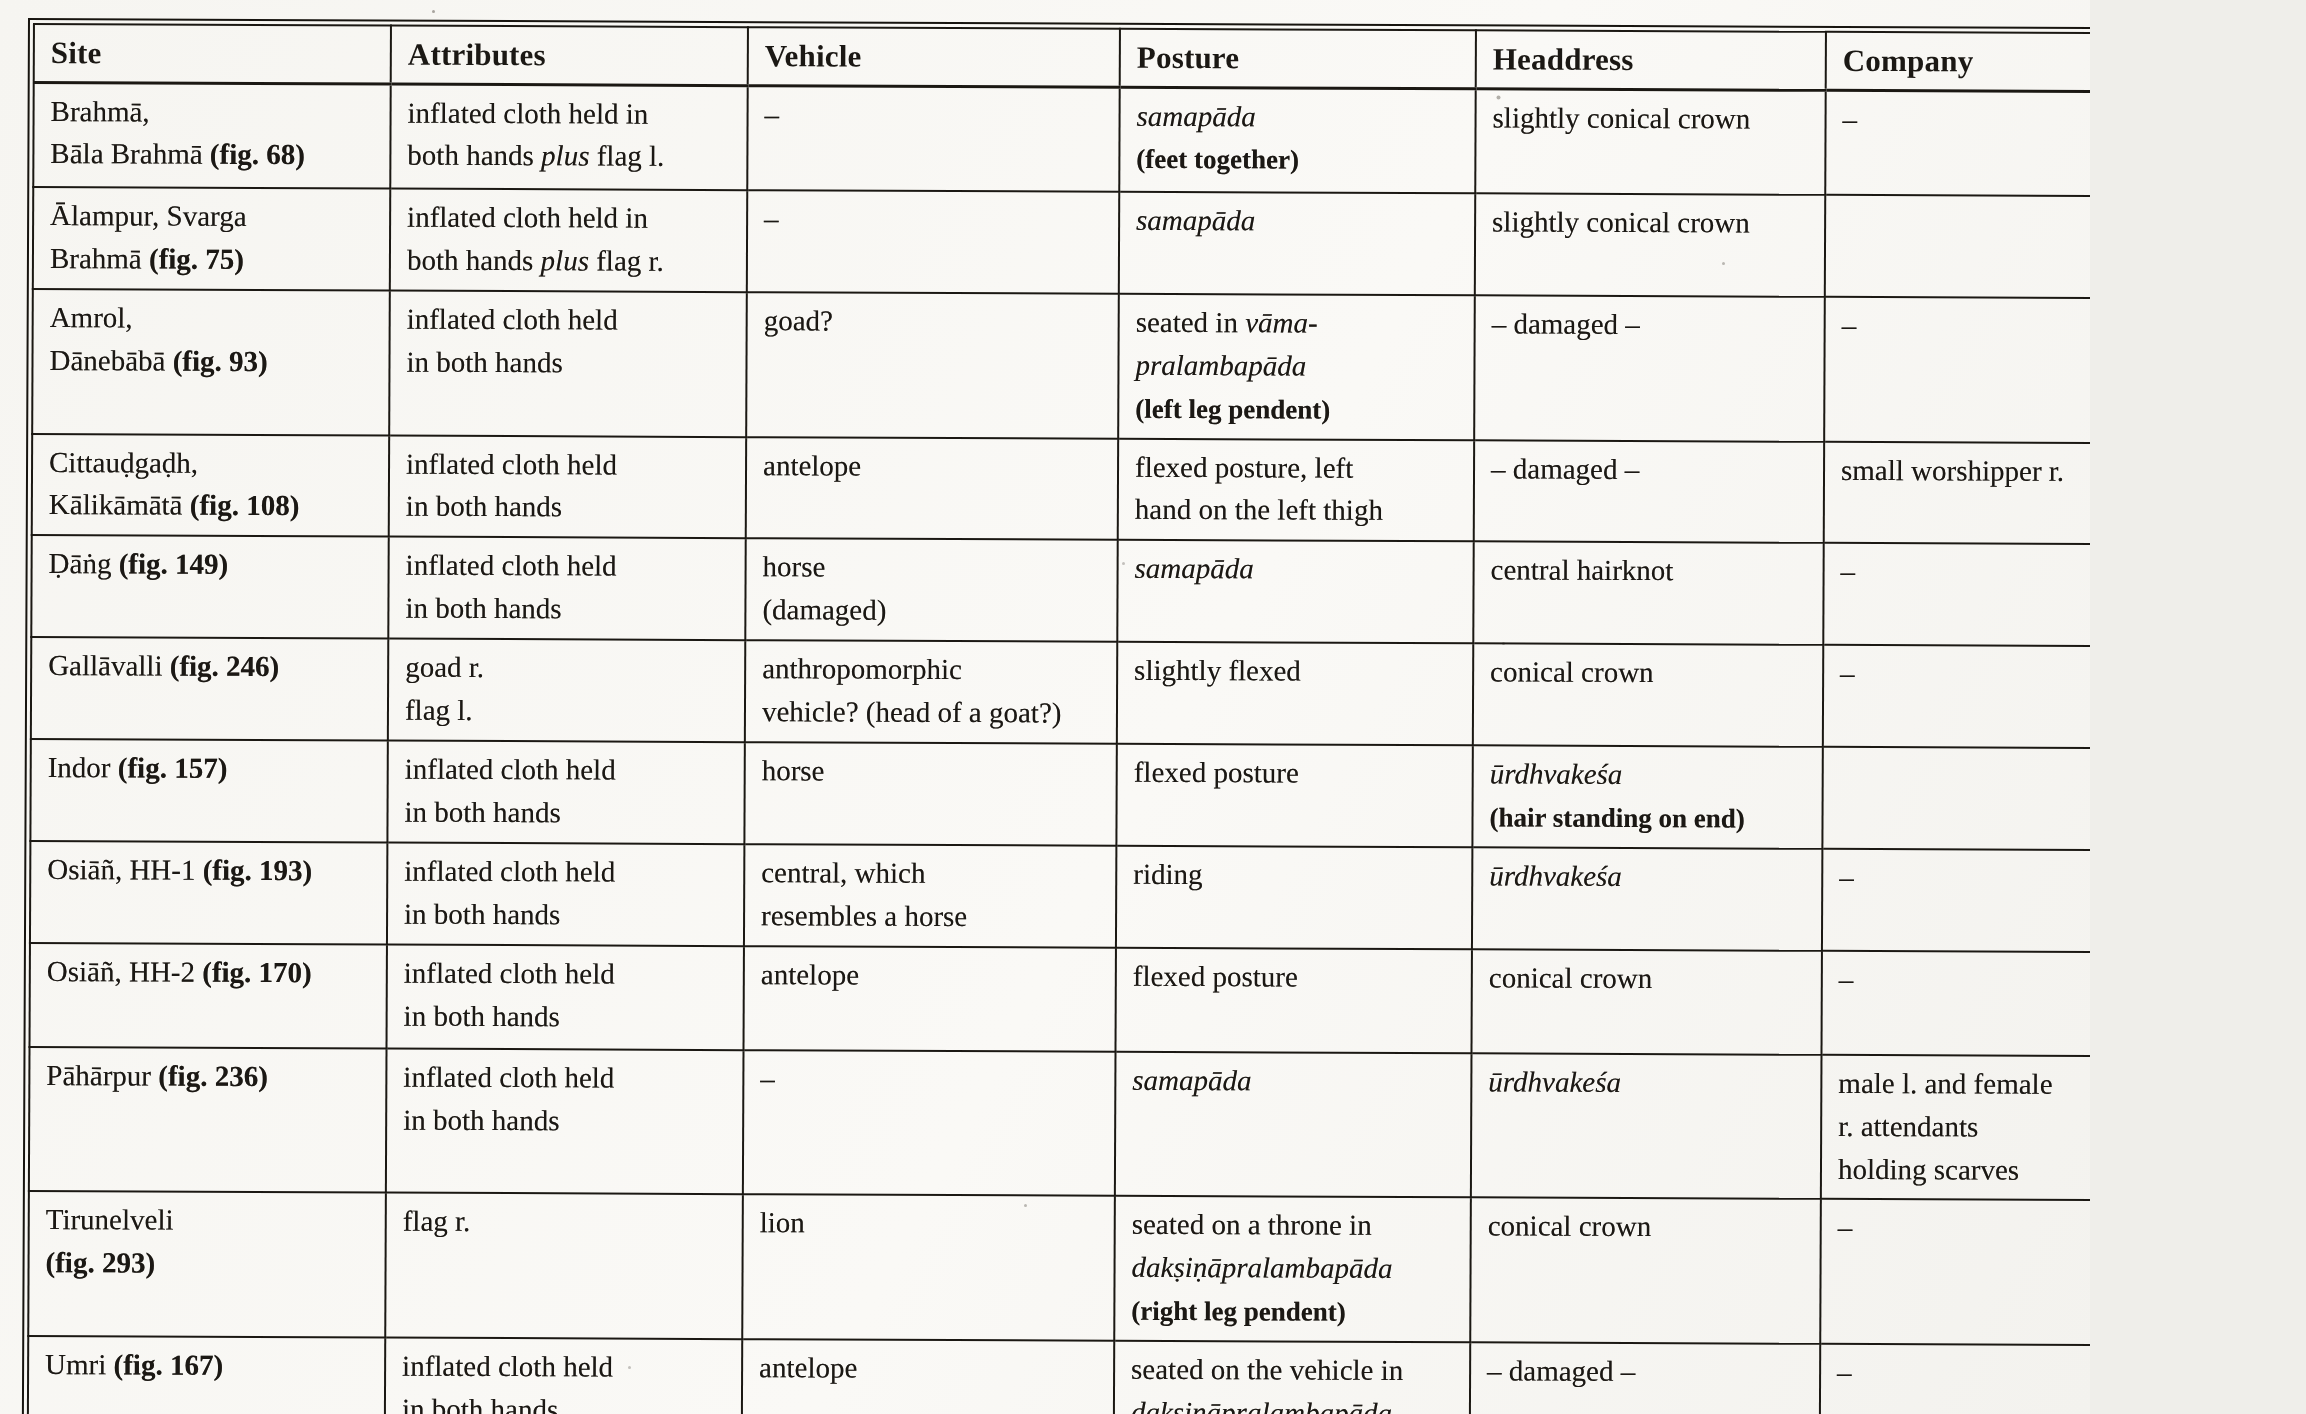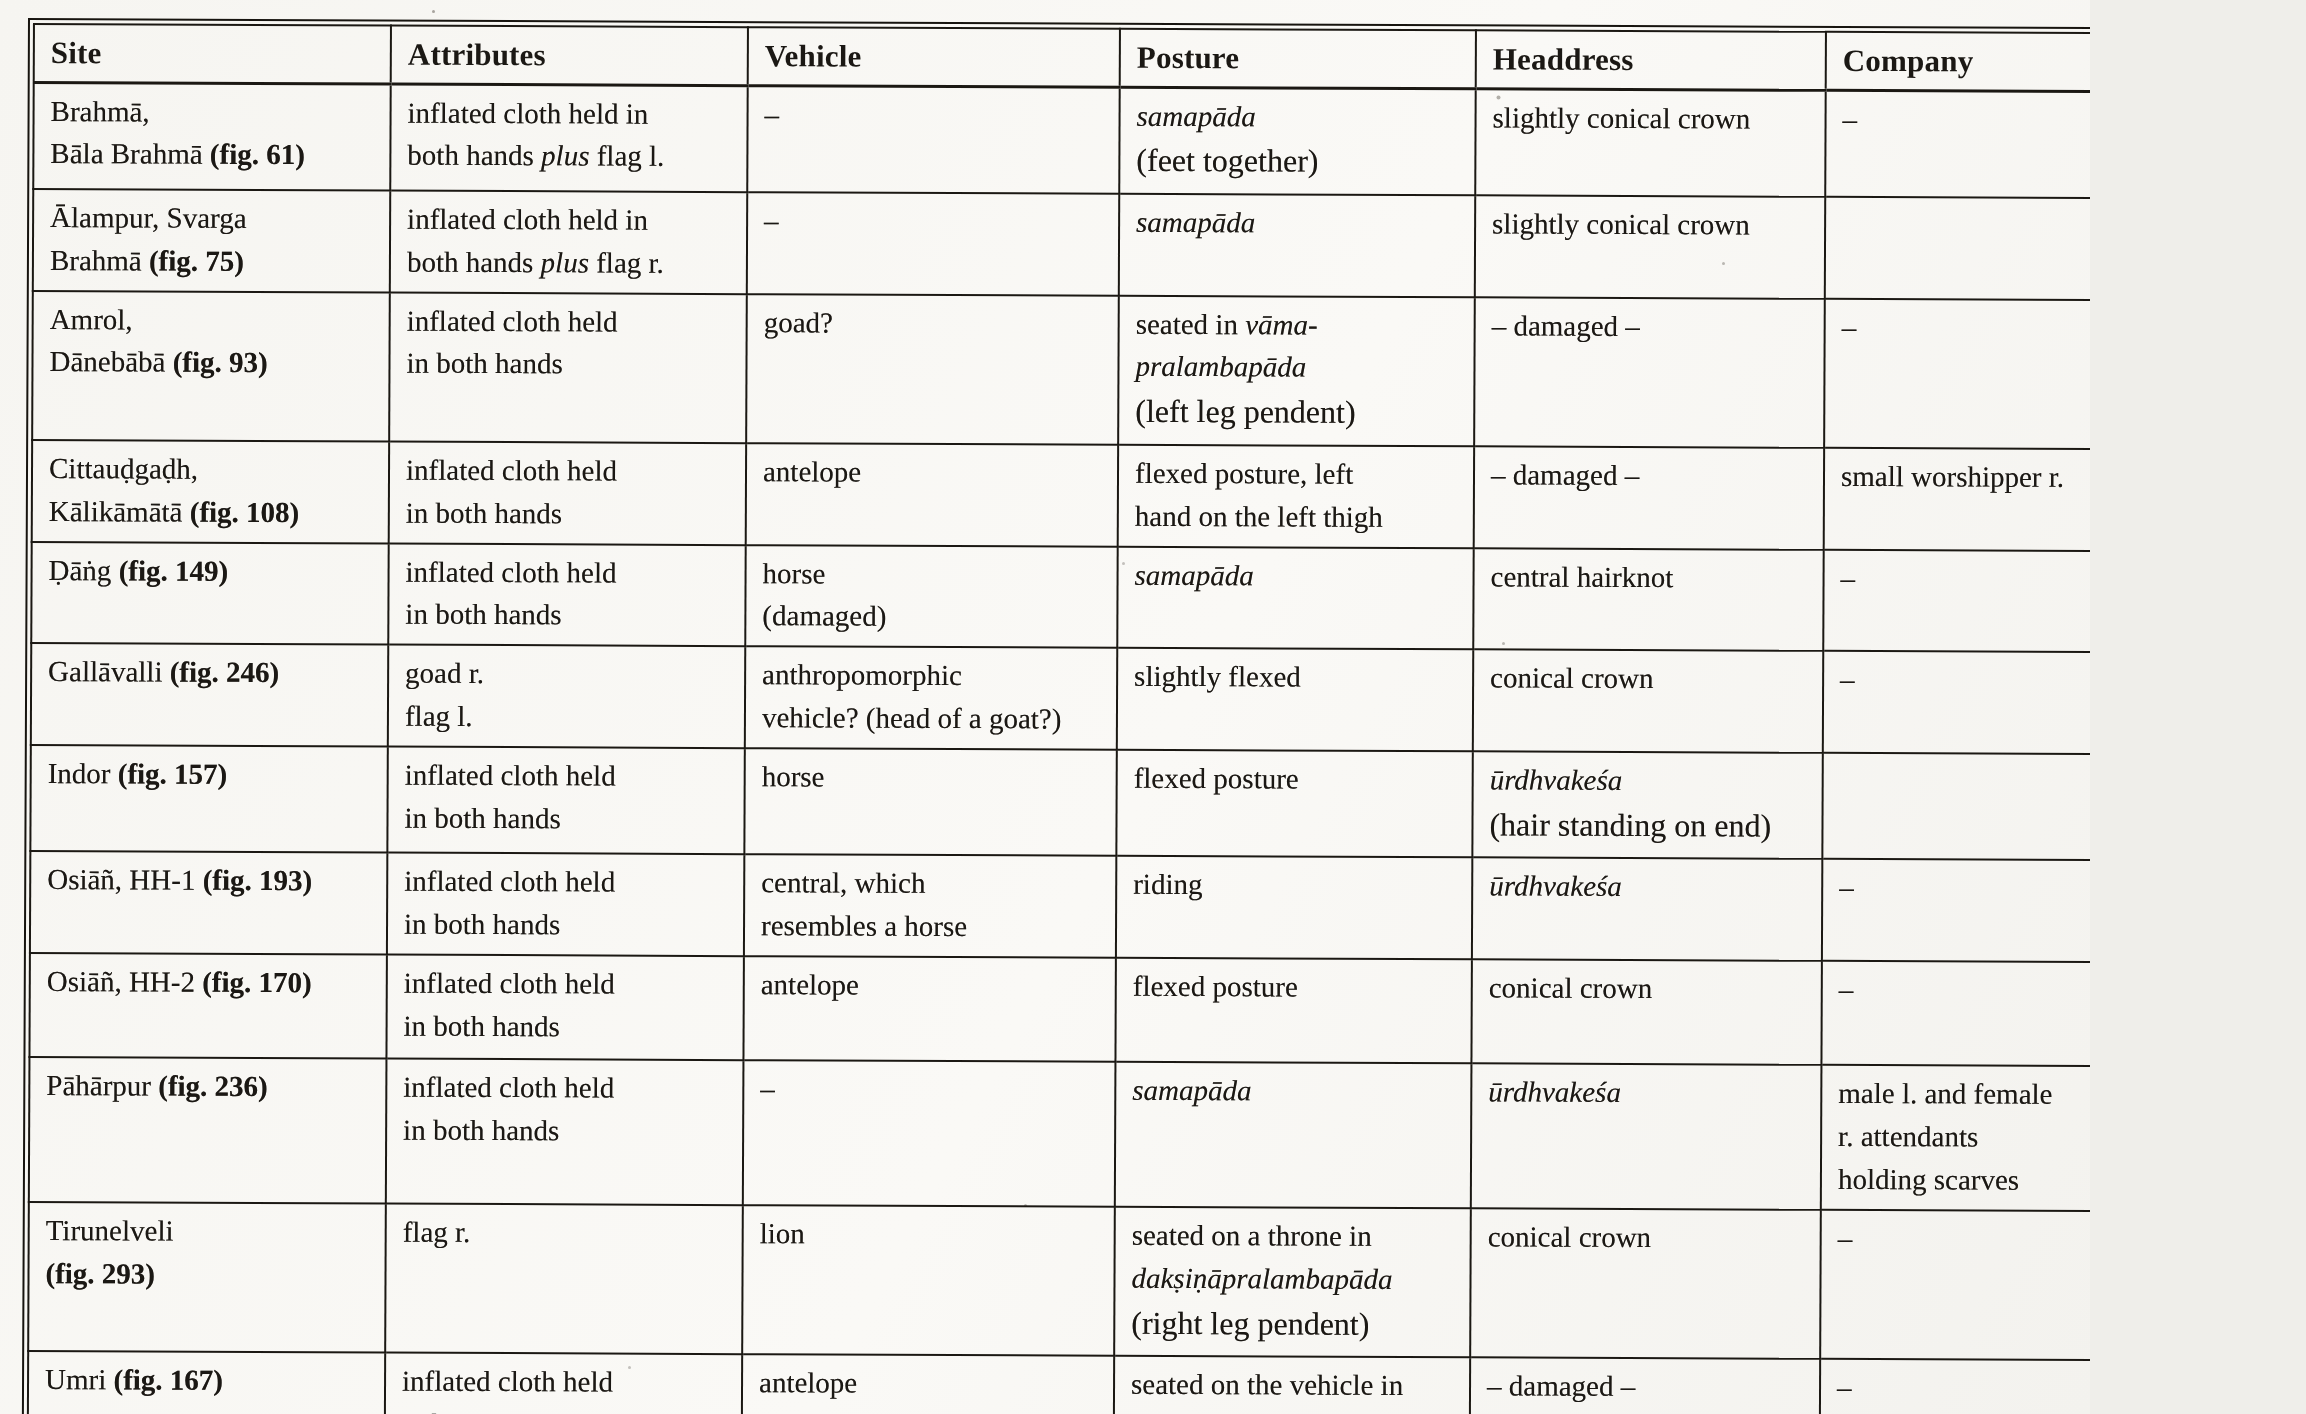--- a/index.html
+++ b/index.html
@@ -68,21 +68,21 @@
   tbody tr:nth-child(8)  { height: 98px;  }
   tbody tr:nth-child(9)  { height: 104px; }
   tbody tr:nth-child(10) { height: 136px; }
   tbody tr:nth-child(11) { height: 140px; }
   tbody tr:nth-child(12) { height: 104px; }
 
   .line { display: block; }
   .seg  { text-shadow: 0 0 0.5px rgba(25,20,12,0.55); }
   .seg.it { font-style: italic; }
   .seg.bd { font-weight: bold; }
-  .seg.sm { font-size: 32px; }
+  .seg.sm { font-size: 27px; font-weight: bold; }
 
   
   .speckles {
     position: absolute;
     left: 0; top: 0;
     width: 3px; height: 3px;
     border-radius: 50%;
     background: transparent;
     pointer-events: none;
     box-shadow:
@@ -122,21 +122,21 @@
             <th>Vehicle</th>
             <th>Posture</th>
             <th>Headdress</th>
             <th>Company</th>
           </tr>
       </thead>
       <tbody>
           <tr>
             <td>
               <div class="line"><span class="seg">Brahmā,</span></div>
-              <div class="line"><span class="seg">Bāla Brahmā </span><span class="seg bd">(fig. 61)</span></div>
+              <div class="line"><span class="seg">Bāla Brahmā </span><span class="seg bd">(fig. 68)</span></div>
             </td>
             <td>
               <div class="line"><span class="seg">inflated cloth held in</span></div>
               <div class="line"><span class="seg">both hands </span><span class="seg it">plus</span><span class="seg"> flag l.</span></div>
             </td>
             <td>
               <div class="line"><span class="seg">–</span></div>
             </td>
             <td>
               <div class="line"><span class="seg it">samapāda</span></div>

